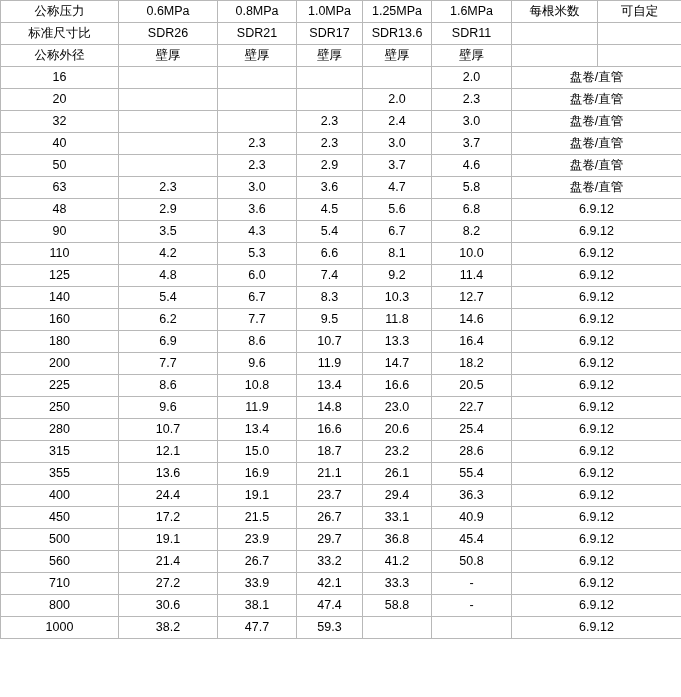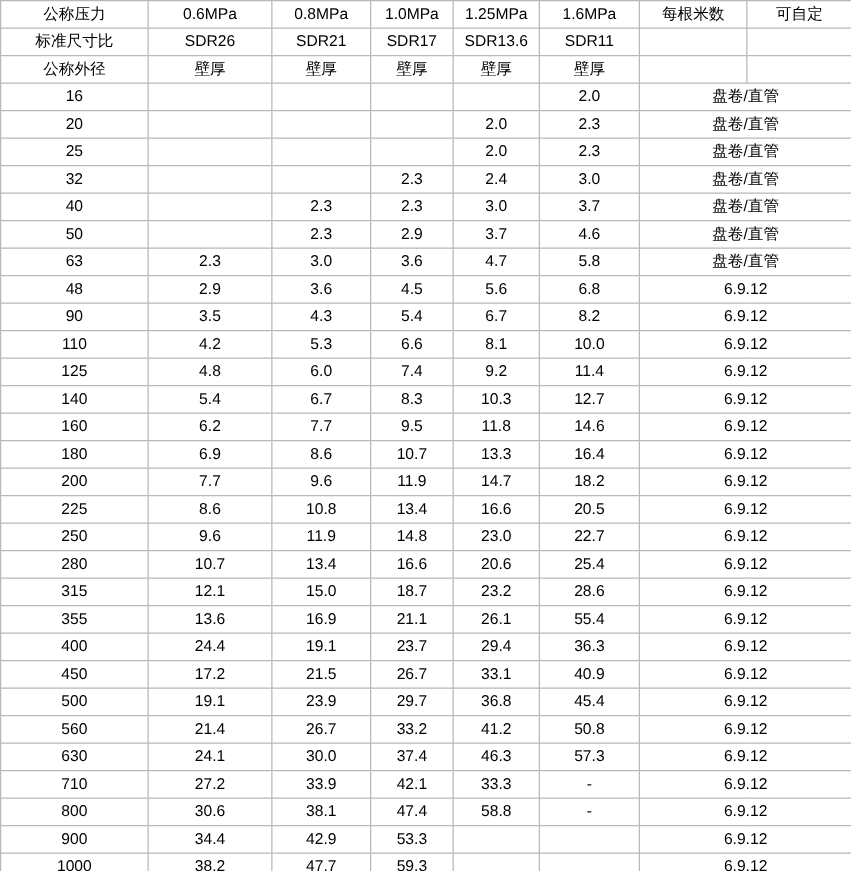--- a/index.html
+++ b/index.html
@@ -107,29 +107,20 @@
       <tr>
         <td>20</td>
         <td></td>
         <td></td>
         <td></td>
         <td>2.0</td>
         <td>2.3</td>
         <td colspan="2">盘卷/直管</td>
       </tr>
       <tr>
-        <td>25</td>
-        <td></td>
-        <td></td>
-        <td></td>
-        <td>2.0</td>
-        <td>2.3</td>
-        <td colspan="2">盘卷/直管</td>
-      </tr>
-      <tr>
         <td>32</td>
         <td></td>
         <td></td>
         <td>2.3</td>
         <td>2.4</td>
         <td>3.0</td>
         <td colspan="2">盘卷/直管</td>
       </tr>
       <tr>
         <td>40</td>
@@ -305,56 +296,38 @@
       <tr>
         <td>560</td>
         <td>21.4</td>
         <td>26.7</td>
         <td>33.2</td>
         <td>41.2</td>
         <td>50.8</td>
         <td colspan="2">6.9.12</td>
       </tr>
       <tr>
-        <td>630</td>
-        <td>24.1</td>
-        <td>30.0</td>
-        <td>37.4</td>
-        <td>46.3</td>
-        <td>57.3</td>
-        <td colspan="2">6.9.12</td>
-      </tr>
-      <tr>
         <td>710</td>
         <td>27.2</td>
         <td>33.9</td>
         <td>42.1</td>
         <td>33.3</td>
         <td>-</td>
         <td colspan="2">6.9.12</td>
       </tr>
       <tr>
         <td>800</td>
         <td>30.6</td>
         <td>38.1</td>
         <td>47.4</td>
         <td>58.8</td>
         <td>-</td>
         <td colspan="2">6.9.12</td>
       </tr>
       <tr>
-        <td>900</td>
-        <td>34.4</td>
-        <td>42.9</td>
-        <td>53.3</td>
-        <td></td>
-        <td></td>
-        <td colspan="2">6.9.12</td>
-      </tr>
-      <tr>
         <td>1000</td>
         <td>38.2</td>
         <td>47.7</td>
         <td>59.3</td>
         <td></td>
         <td></td>
         <td colspan="2">6.9.12</td>
       </tr>
     </tbody>
 </table>

